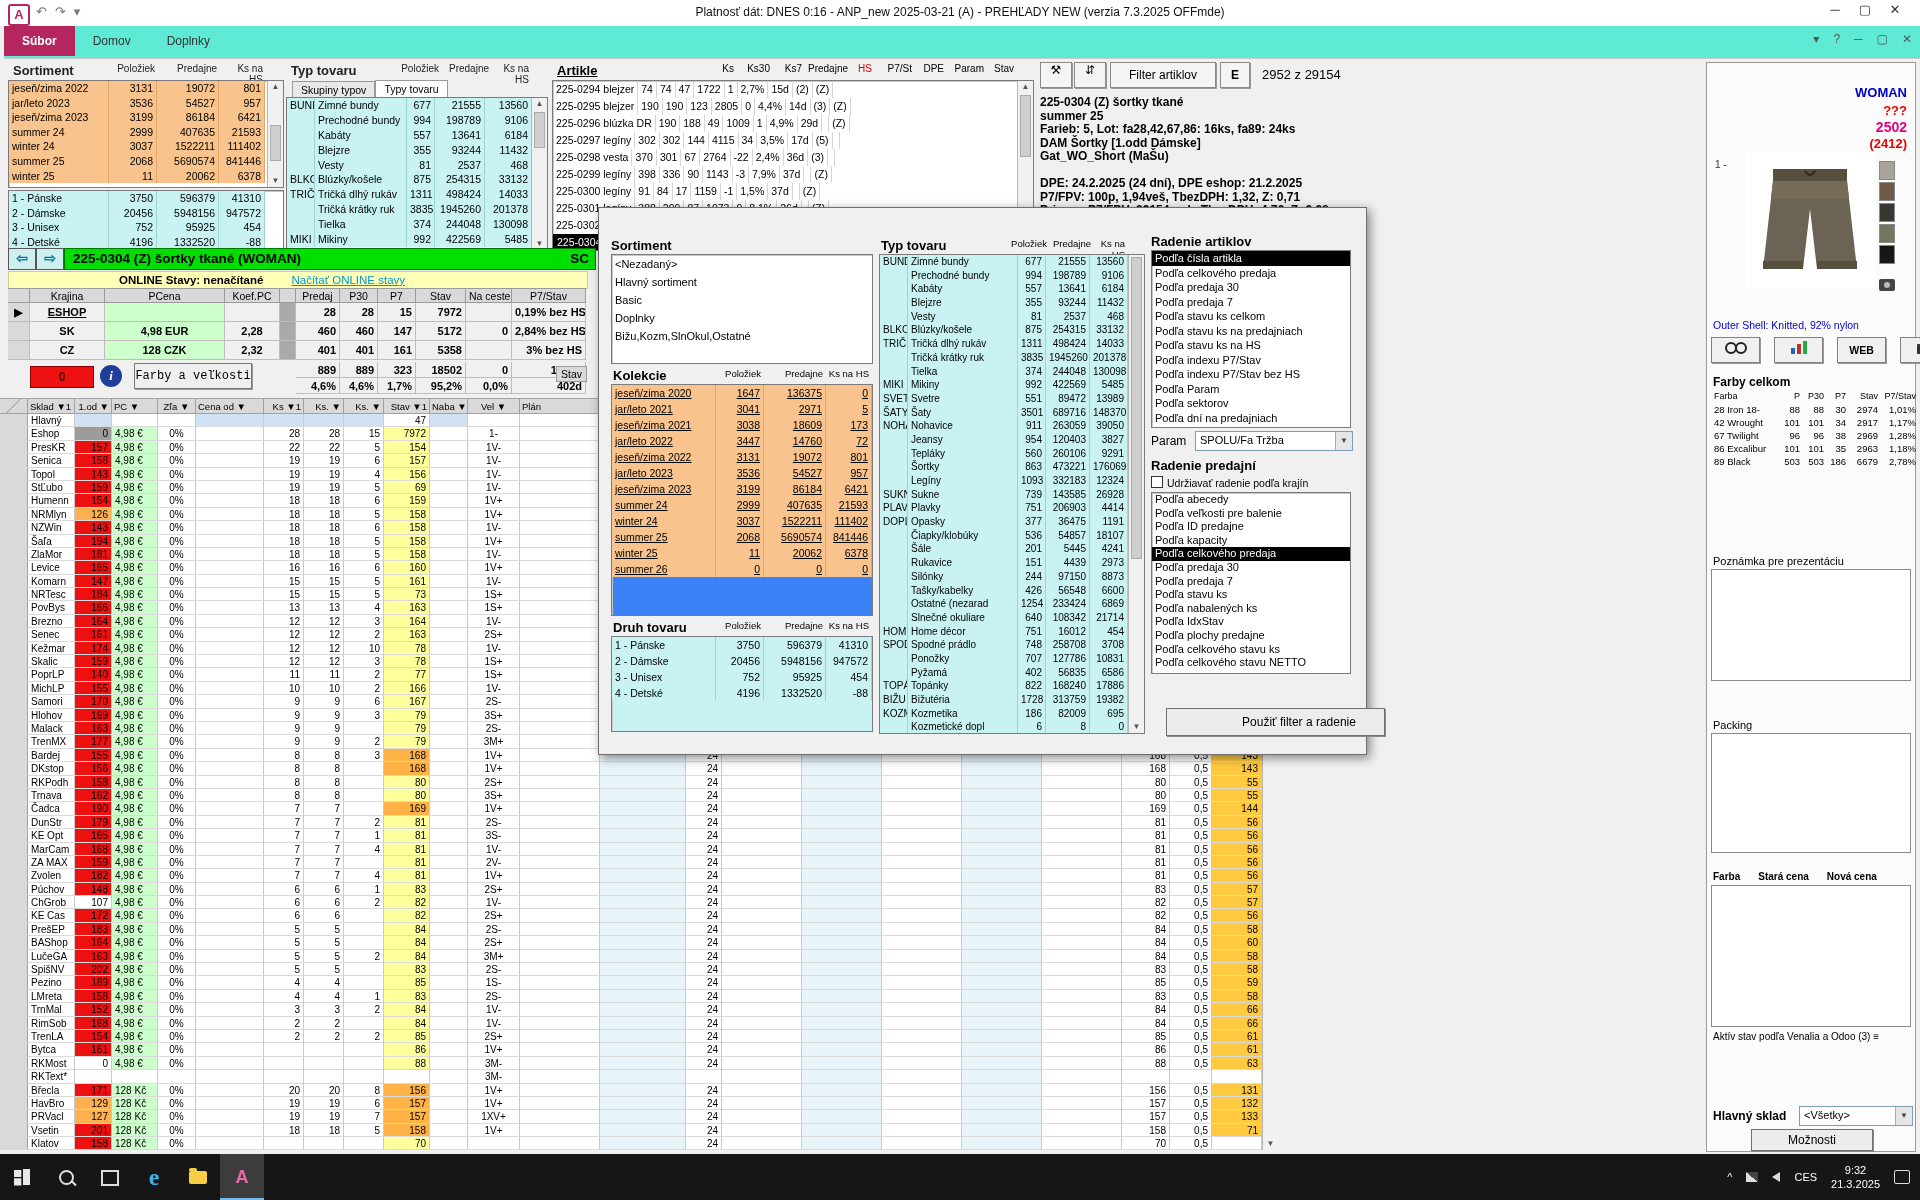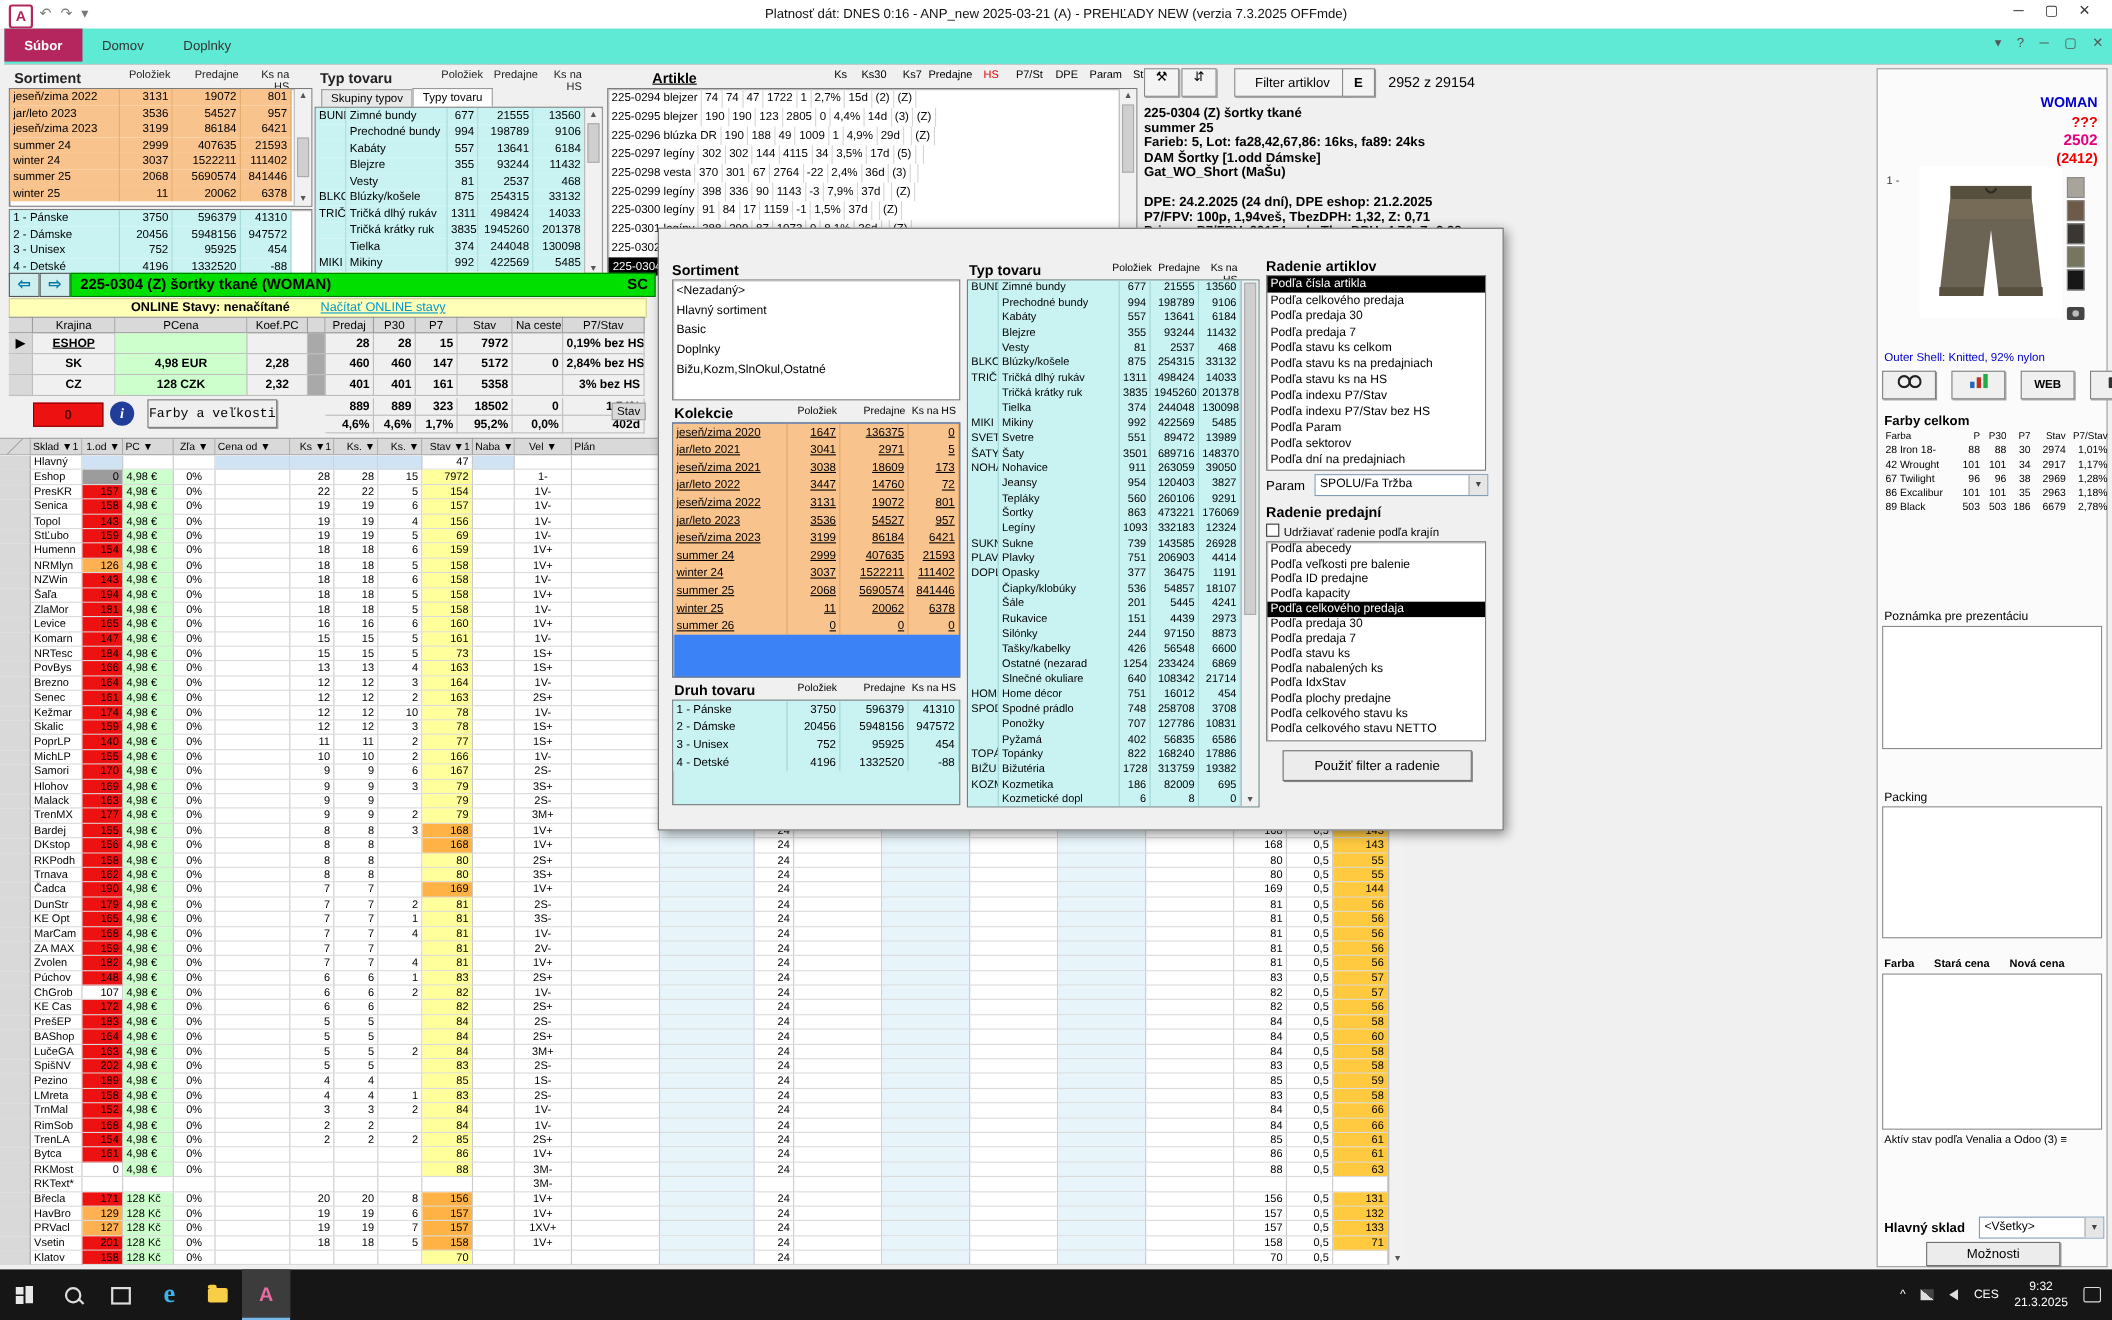--- a/index.html
+++ b/index.html
@@ -44,21 +44,21 @@
   #typ-list .c2{width:28px;text-align:right;border-right:1px solid #9ed4d4;}
   #typ-list .c3{width:50px;text-align:right;border-right:1px solid #9ed4d4;}
   #typ-list .c4{width:46px;text-align:right;}
   #typ-list .td{background:#c9f2f2;}
   .tabs2{position:absolute;font-size:10.5px;}
   .tabs2 span{display:inline-block;padding:2px 8px;border:1px solid #999;border-bottom:none;background:#e8e8e8;}
   .tabs2 span.on{background:#fff;font-weight:normal;position:relative;top:-1px;}
   
   #art-head .td,#art-list .td{border-right:1px solid #d5d5d5;}
   #art-list .tr{height:17px;line-height:17px;}
-  .ac0{width:149px;margin-left:36px;}.ac1{width:34px;text-align:right;}.ac2{width:36px;text-align:right;}
+  .ac0{width:149px;}.ac1{width:34px;text-align:right;}.ac2{width:36px;text-align:right;}
   .ac3{width:32px;text-align:right;}.ac4{width:44px;text-align:right;}.ac5{width:26px;text-align:right;}
   .ac6{width:40px;text-align:right;}.ac7{width:32px;text-align:right;}.ac8{width:40px;text-align:center;}
   .ac9{width:30px;text-align:center;}
   #art-head{position:absolute;display:flex;font-size:10px;}
   #art-head div{box-sizing:border-box;padding:0 3px;text-align:right;}
   #art-head .ac0{text-align:left;font-weight:bold;font-size:13px;text-decoration:underline;}
   #art-head .ac5{color:#e00000;}
   .selpartial{height:17px;line-height:17px;background:#000;color:#fff;font-size:10.5px;padding:0 4px;}
   
   .tbtn{position:absolute;height:24px;background:#f4f4f4;border:1px solid #8a8a8a;box-shadow:1px 1px 0 #999;
@@ -532,21 +532,21 @@
     <div class="selpartial">225-0304 šortky tkané</div>
     <div class="vsb">
       <div class="a" style="top:0;">▲</div>
       <div class="thumb" style="top:14px;height:60px;"></div>
       <div class="a" style="bottom:0;">▼</div>
     </div>
   </div>
 
   <div class="tbtn" style="left:1040px;top:62px;width:30px;"><span>⚒</span></div>
   <div class="tbtn" style="left:1074px;top:62px;width:30px;"><span>⇵</span></div>
-  <div class="tbtn" style="left:1110px;top:62px;width:104px;line-height:24px;margin-left:12px;">Filter artiklov</div>
+  <div class="tbtn" style="left:1110px;top:62px;width:104px;line-height:24px;">Filter artiklov</div>
   <div class="tbtn" style="left:1220px;top:62px;width:28px;font-weight:bold;line-height:24px;">E</div>
   <div style="position:absolute;left:1262px;top:67px;font-size:13px;">2952 z 29154</div>
 
   <div id="detail" style="left:1040px;top:96px;">
     <div>225-0304 (Z) šortky tkané</div>
       <div>summer 25</div>
       <div>Farieb: 5, Lot: fa28,42,67,86: 16ks, fa89: 24ks</div>
     <div>DAM Šortky [1.odd Dámske]</div>
       <div>Gat_WO_Short (MaŠu)</div>
       <div>&nbsp;</div>
@@ -2538,21 +2538,21 @@
             <div class="td c0">Podľa plochy predajne</div>
           </div>
           <div class="tr">
             <div class="td c0">Podľa celkového stavu ks</div>
           </div>
           <div class="tr">
             <div class="td c0">Podľa celkového stavu NETTO</div>
           </div>
         </div>
     </div>
-    <div class="dbtn" style="left:567px;top:474px;width:170px;height:26px;line-height:26px;">Použiť filter a radenie</div>
+    <div class="dbtn" style="left:567px;top:500px;width:170px;height:26px;line-height:26px;padding-left:47px;">Použiť filter a radenie</div>
   </div>
 
   <div id="rpanel">
     <div class="rp-brand">WOMAN</div>
     <div class="rp-q">???</div>
     <div class="rp-code">2502</div>
     <div class="rp-code2">(2412)</div>
     <div class="rp-num">1 -</div>
     <div class="photo">
       <svg width="130" height="138" viewBox="0 0 130 138">

